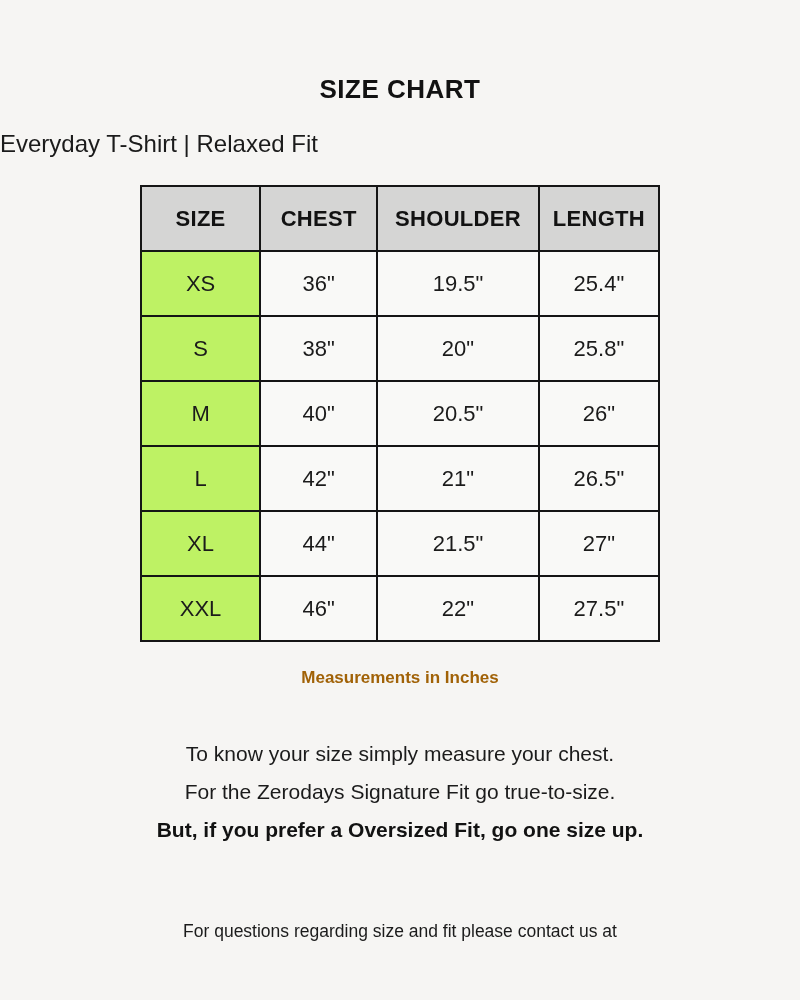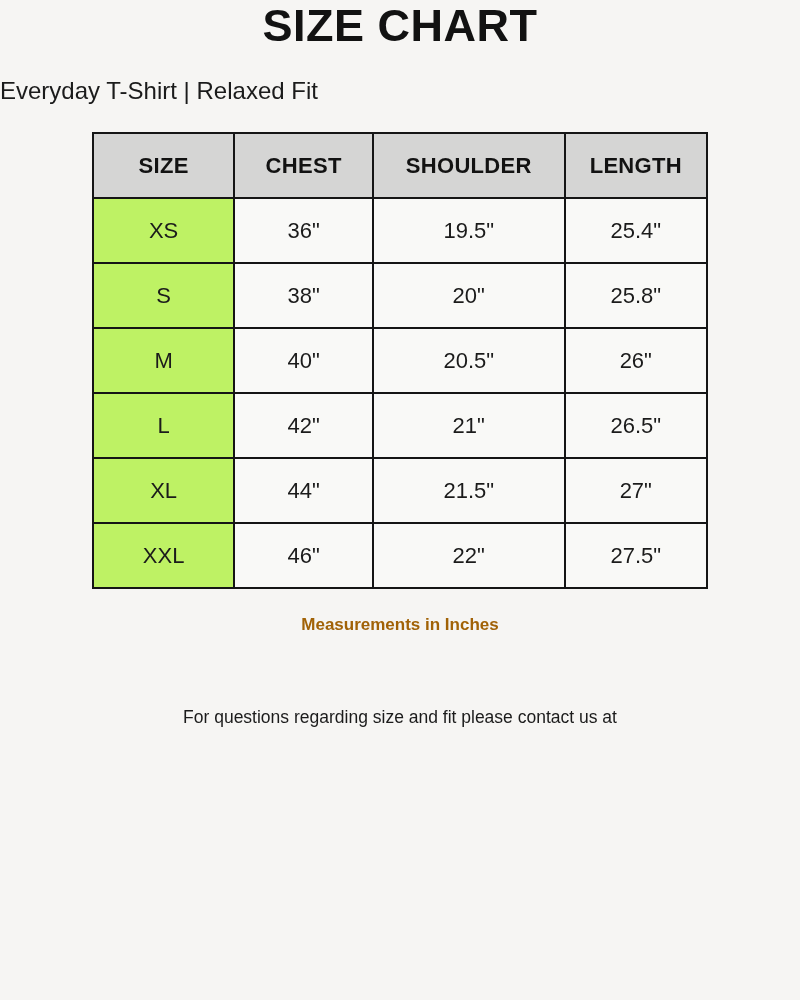--- a/index.html
+++ b/index.html
@@ -12,35 +12,36 @@
     width: 800px;
     height: 1000px;
     margin: 0 auto;
     background: #f6f5f3;
     font-family: "Liberation Sans", "DejaVu Sans", sans-serif;
     color: #141414;
     overflow: hidden;
   }
   .page-title {
     margin: 0;
+    padding-top: 74px;
     text-align: center;
-    font-size: 45px;
+    font-size: 26px;
     font-weight: bold;
     letter-spacing: 0.5px;
     color: #121212;
   }
   .page-subtitle {
     margin-top: 25px;
     text-align: left;
     font-size: 24px;
     font-weight: normal;
     color: #1b1b1b;
   }
   table.size-table {
-    width: 616px;
+    width: 520px;
     margin: 27px auto 0 auto;
     border-collapse: collapse;
     table-layout: fixed;
   }
   table.size-table col.c-size     { width: 23.0%; }
   table.size-table col.c-chest    { width: 22.6%; }
   table.size-table col.c-shoulder { width: 31.2%; }
   table.size-table col.c-length   { width: 23.2%; }
   table.size-table th,
   table.size-table td {
@@ -154,18 +155,23 @@
         <td class="size-cell">XXL</td>
         <td>46"</td>
         <td>22"</td>
         <td>27.5"</td>
       </tr>
     </tbody>
   </table>
 
   <div class="units-note">Measurements in Inches</div>
 
+  <div class="fit-note">
+    <div>To know your size simply measure your chest.</div>
+    <div>For the Zerodays Signature Fit go true-to-size.</div>
+    <div class="bold-line">But, if you prefer a Oversized Fit, go one size up.</div>
+  </div>
 
   <div class="contact-note">
     <div>For questions regarding size and fit please contact us at</div>
   </div>
 
 </div>
 
 </body></html>

